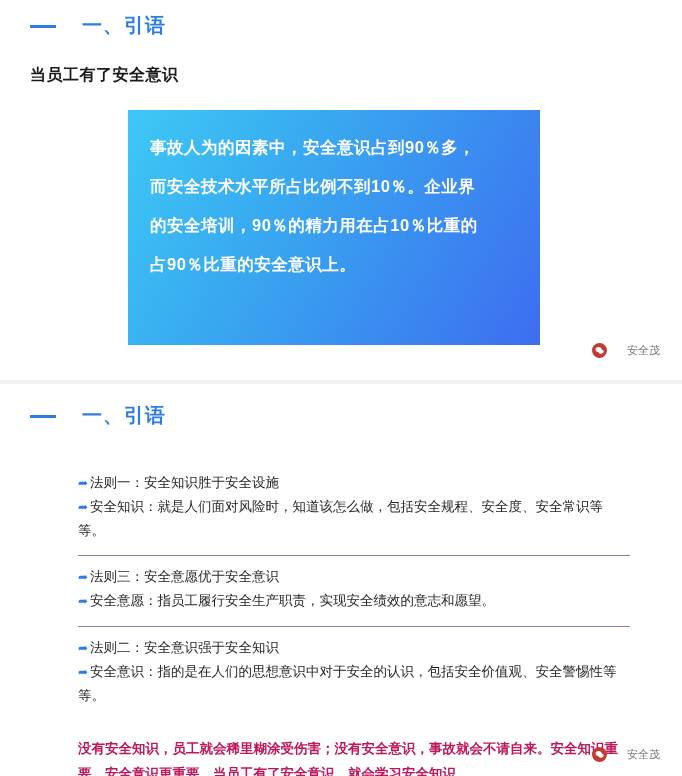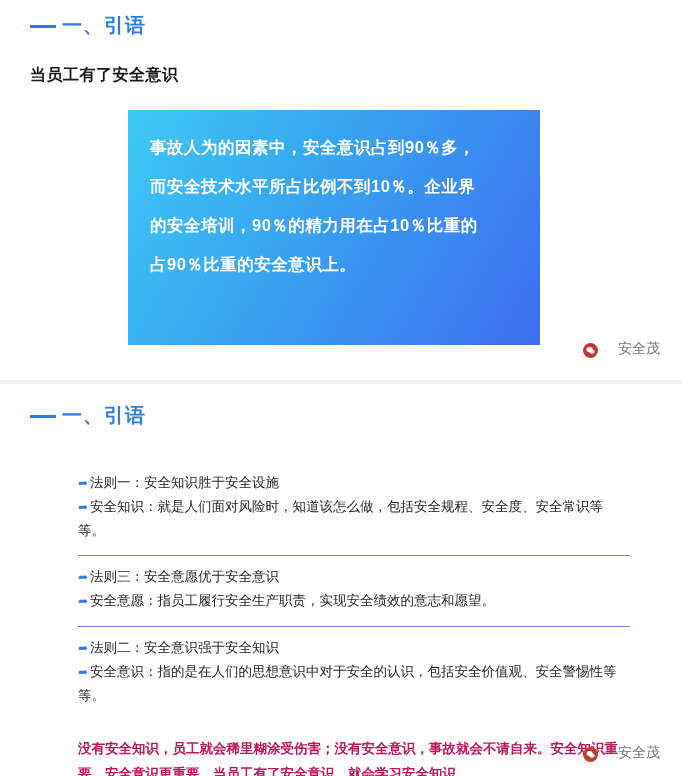--- a/index.html
+++ b/index.html
@@ -26,21 +26,21 @@
     position: relative;
     background: #ffffff;
   }
   .slide-1 {
     height: 380px;
     padding: 0;
   }
   .slide-heading {
     display: flex;
     align-items: center;
-    gap: 4px;
+    gap: 24px;
     padding: 12px 8px 0 30px;
     text-align: center;
   }
   .heading-dash {
     display: inline-block;
     width: 26px;
     height: 3px;
     background: #2f7de1;
     margin-right: 2px;
     margin-top: 2px;
@@ -74,23 +74,23 @@
     color: #ffffff;
     font-size: 16.5px;
     font-weight: bold;
     line-height: 39px;
     letter-spacing: 0.5px;
   }
 
   .wechat-badge {
     position: absolute;
     display: flex;
-    align-items: flex-end;
+    align-items: flex-start;
     gap: 20px;
-    font-size: 14px;
+    font-size: 11px;
     color: #777;
   }
   .wechat-badge .dot {
     width: 15px;
     height: 15px;
     border-radius: 50%;
     background: #c23b32;
     display: inline-flex;
     align-items: center;
     justify-content: center;

